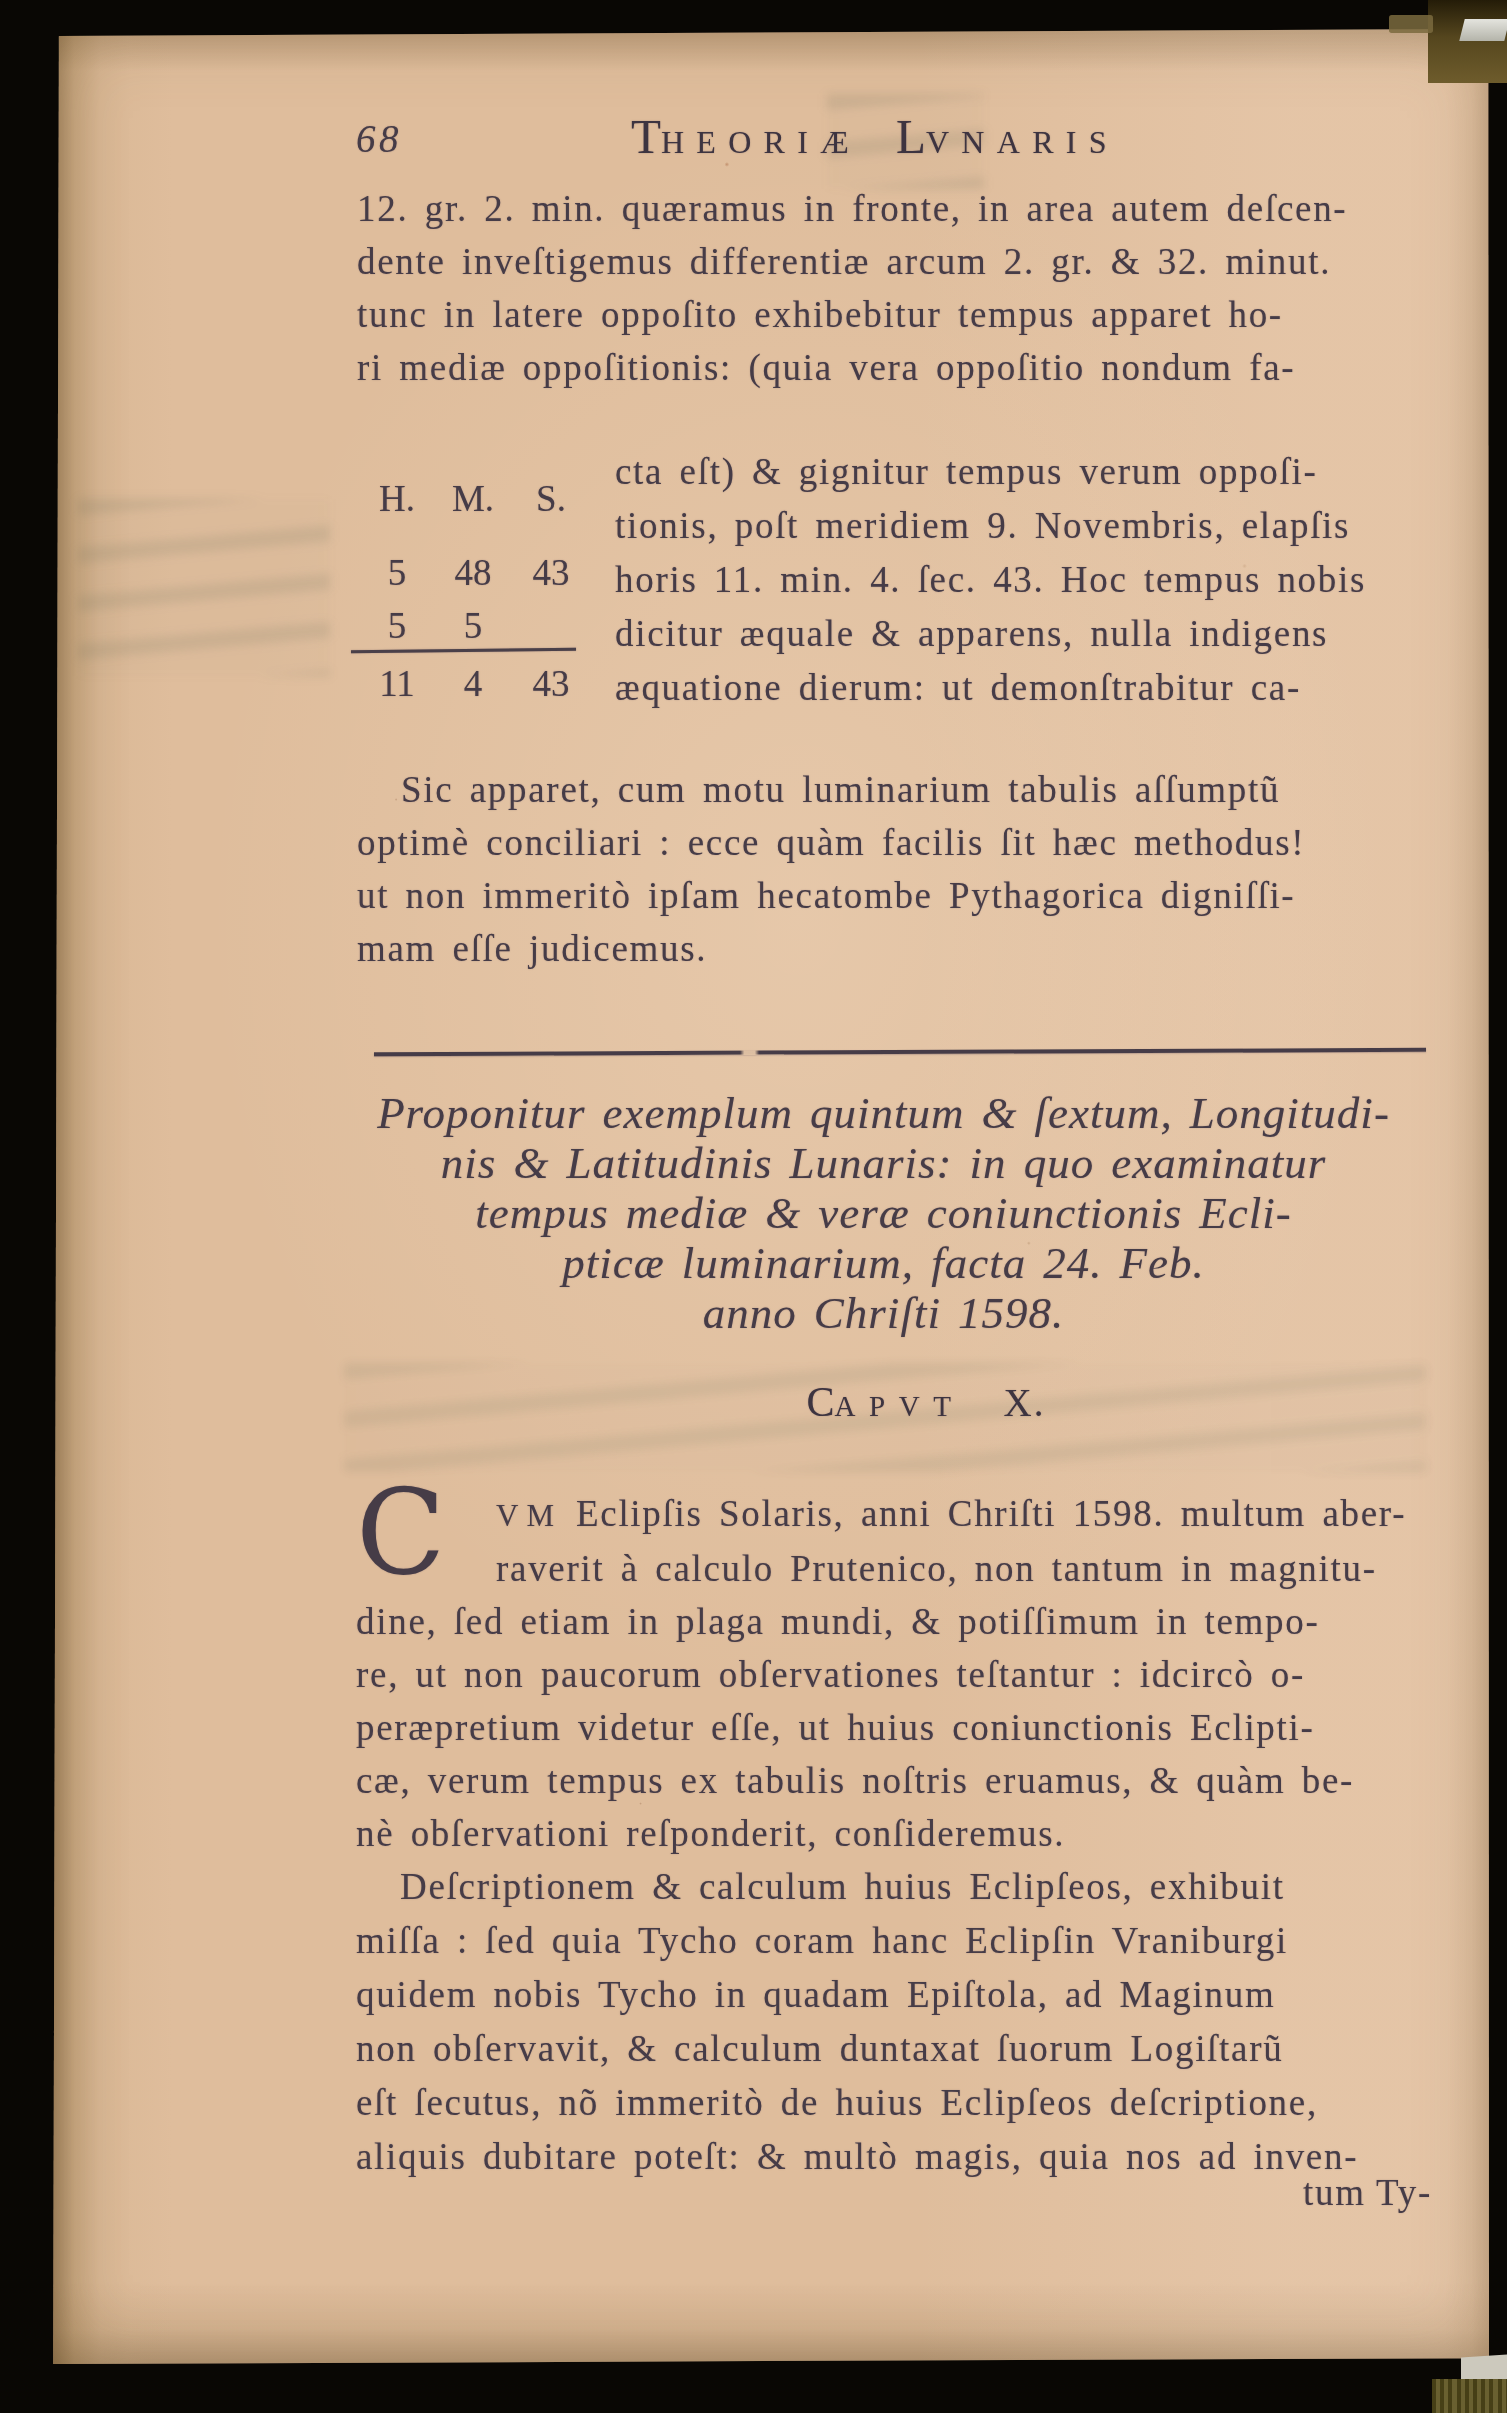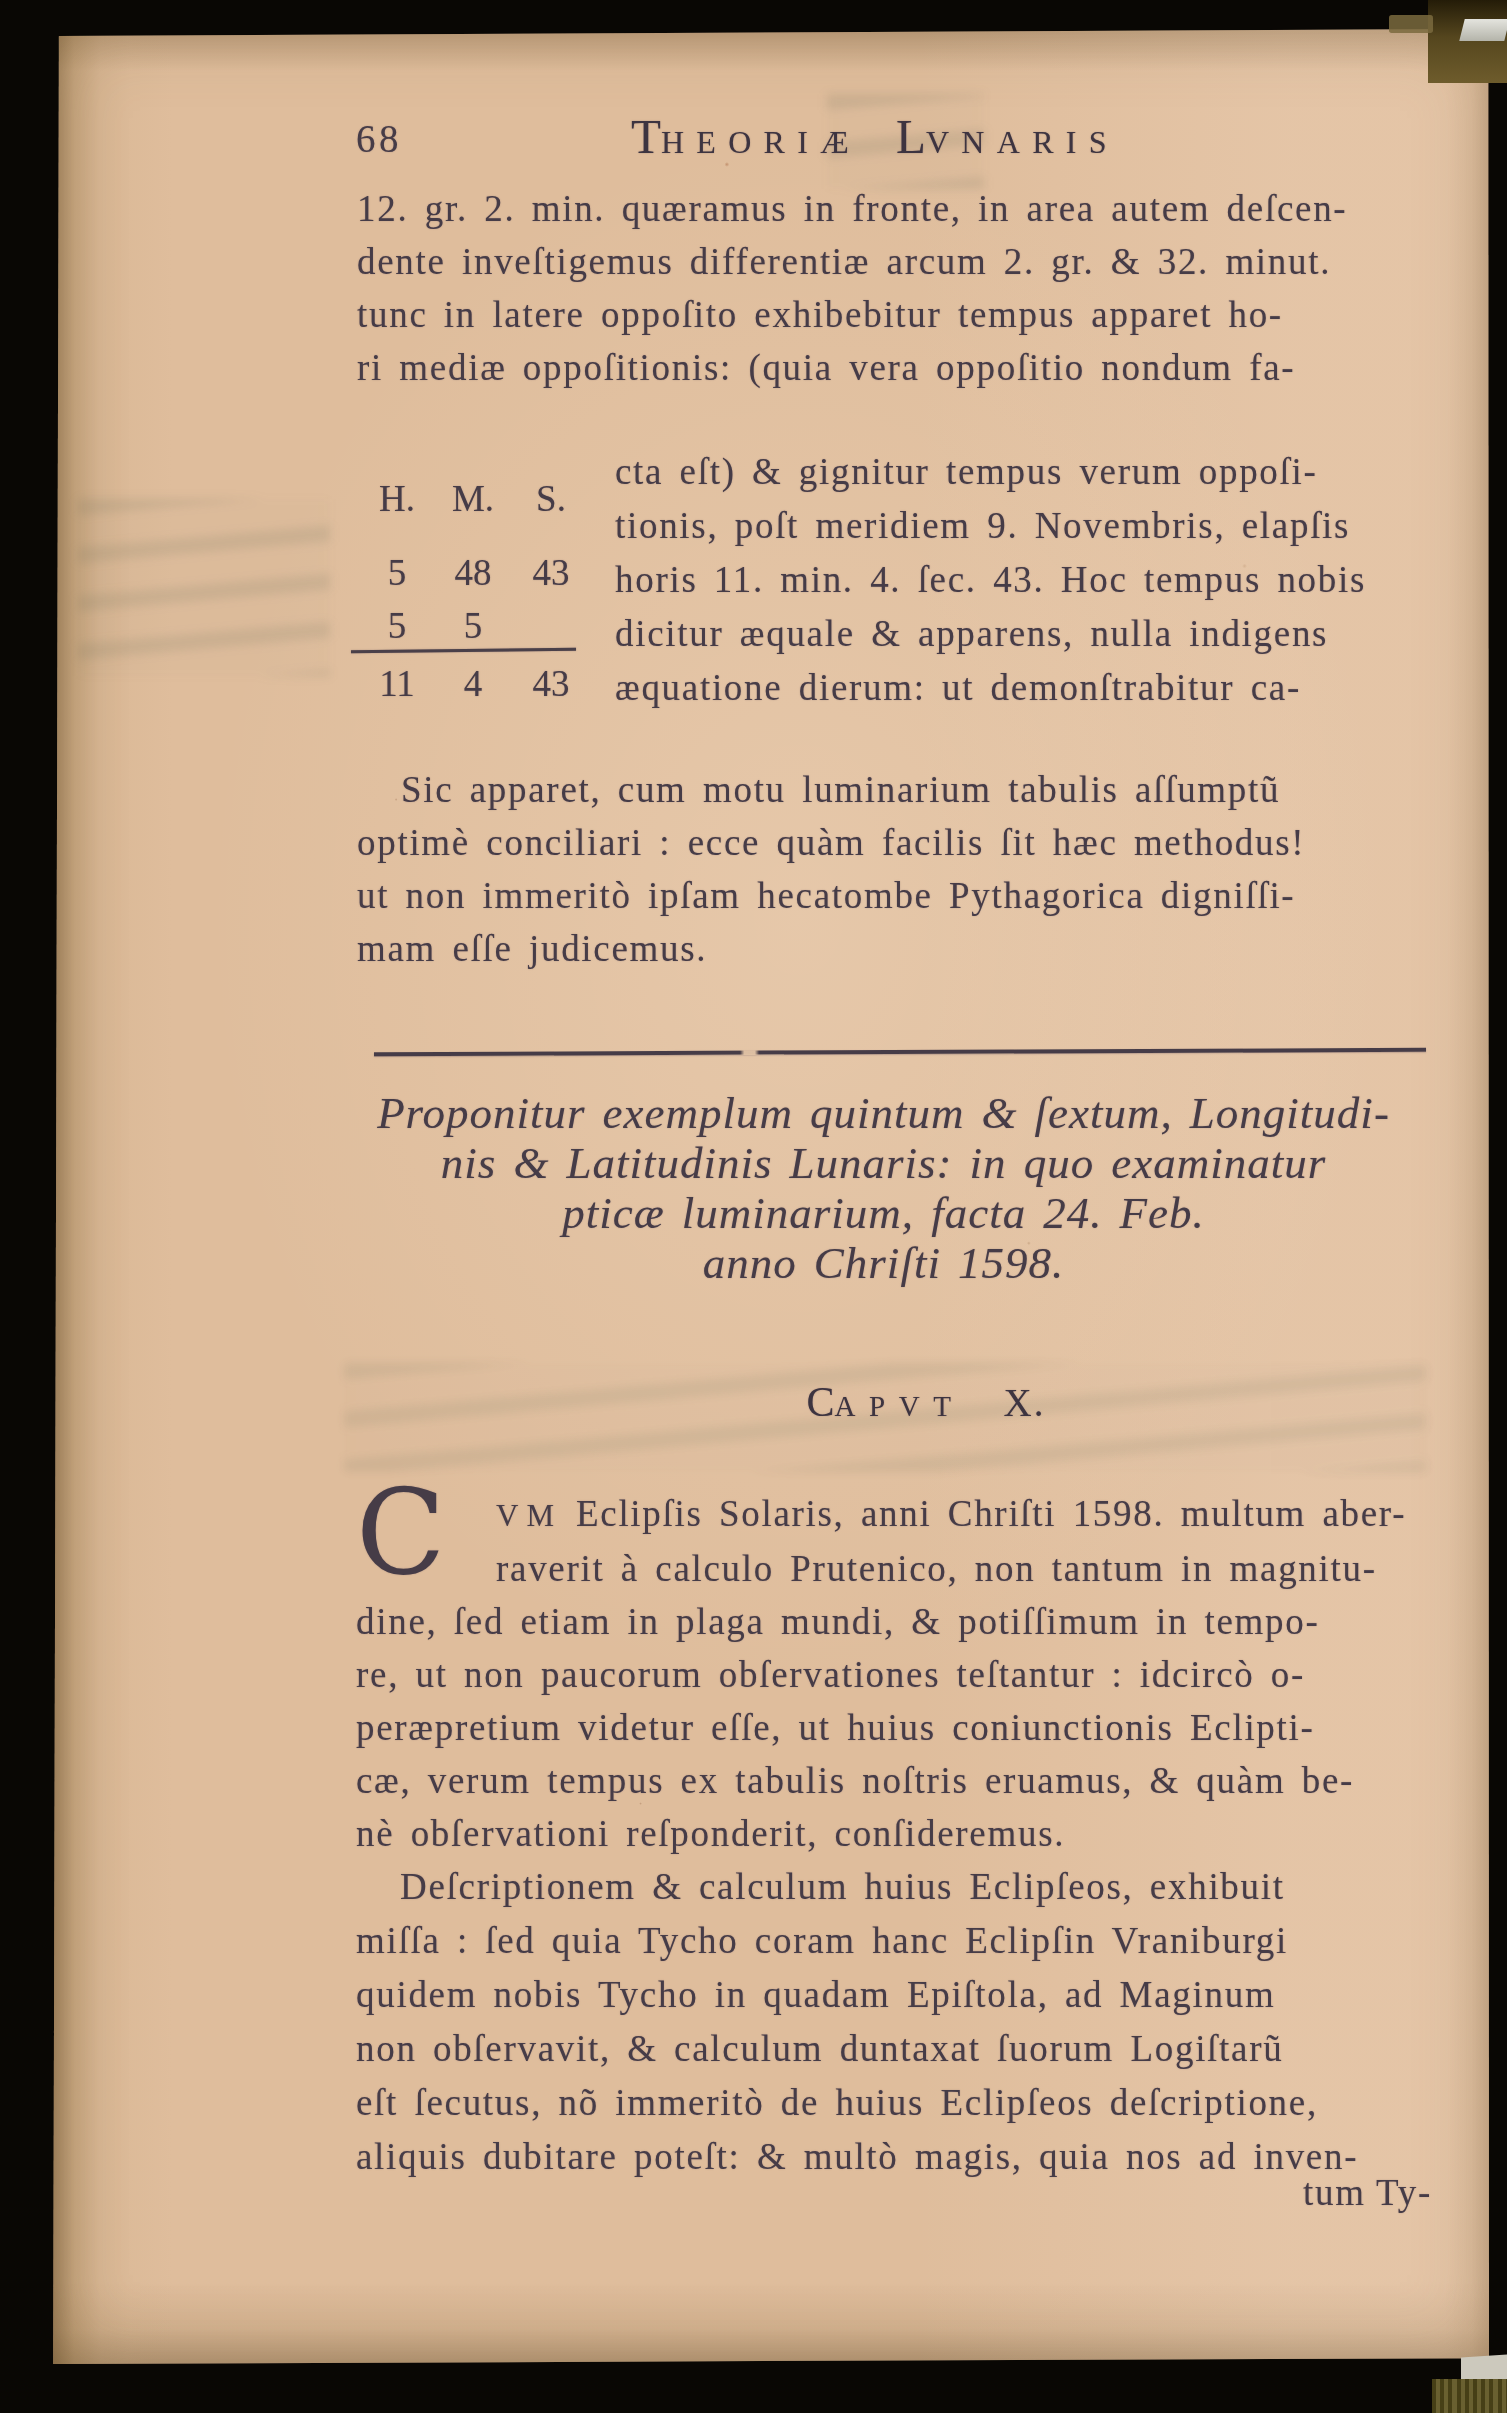--- a/index.html
+++ b/index.html
@@ -25,21 +25,21 @@
       linear-gradient(180deg, rgba(110,85,50,0.30) 0%, transparent 1.8%),
       linear-gradient(0deg, rgba(100,78,45,0.35) 0%, rgba(140,110,70,0.15) 1.5%, transparent 3.5%);
     box-shadow: inset 0 0 75px rgba(125,95,55,0.30);
     clip-path: polygon(0.55% 0.30%, 99.95% 0%, 100% 99.75%, 0.15% 100%);
   }
   .ink{color:#463c47;text-shadow:0 0 1.4px rgba(80,60,80,0.40);}
   .abs{position:absolute;}
   .body-line{font-size:37px;line-height:53px;letter-spacing:1.7px;word-spacing:5.4px;white-space:nowrap;}
   .lh79 .body-line{line-height:54px;}
 
-  .page-number{font-size:39px;letter-spacing:3.4px;}
+  .page-number{font-size:39px;letter-spacing:3.4px;font-style:italic;}
   .running-title{display:flex;align-items:baseline;color:#3d3440;text-shadow:0 0 1.4px rgba(70,55,75,0.45);}
   .cap-lg{font-size:49px;}
   .cap-sm{font-size:32px;letter-spacing:12.3px;}
   .title-gap{width:35px;}
 
   .side-table{width:245px;font-size:37px;color:#463c47;}
   .tbl-row{position:absolute;display:grid;grid-template-columns:76px 76px 80px;width:235px;}
   .tbl-row span{text-align:center;}
   .sum-rule{position:absolute;left:-8.2px;width:225px;height:3.4px;background:#4a4049;transform:rotate(-0.6deg);box-shadow:0 0 1.4px rgba(80,60,80,0.5);}
 
@@ -140,20 +140,21 @@
     <div class="body-line">optimè conciliari : ecce quàm facilis ſit hæc methodus!</div>
     <div class="body-line">ut non immeritò ipſam hecatombe Pythagorica digniſſi-</div>
     <div class="body-line">mam eſſe judicemus.</div>
   </div>
 
   <div class="abs divider-rule" style="left:323px;top:1021px;"></div>
 
   <div class="abs ink italic-block" style="left:276px;top:1059px;">
     <div class="italic-line">Proponitur exemplum quintum &amp; ſextum, Longitudi-</div>
     <div class="italic-line">nis &amp; Latitudinis Lunaris: in quo examinatur</div>
+    <div class="italic-line">tempus mediæ &amp; veræ coniunctionis Ecli-</div>
     <div class="italic-line">pticæ luminarium, facta 24. Feb.</div>
     <div class="italic-line">anno Chriſti 1598.</div>
   </div>
 
   <div class="abs chapter ink" style="left:664px;top:1349px;">
     <span class="chap-initial">C</span>
       <span class="chap-rest">APVT</span>
     <span class="chap-gap"></span>
     <span class="chap-numeral">X.</span>
   </div>

